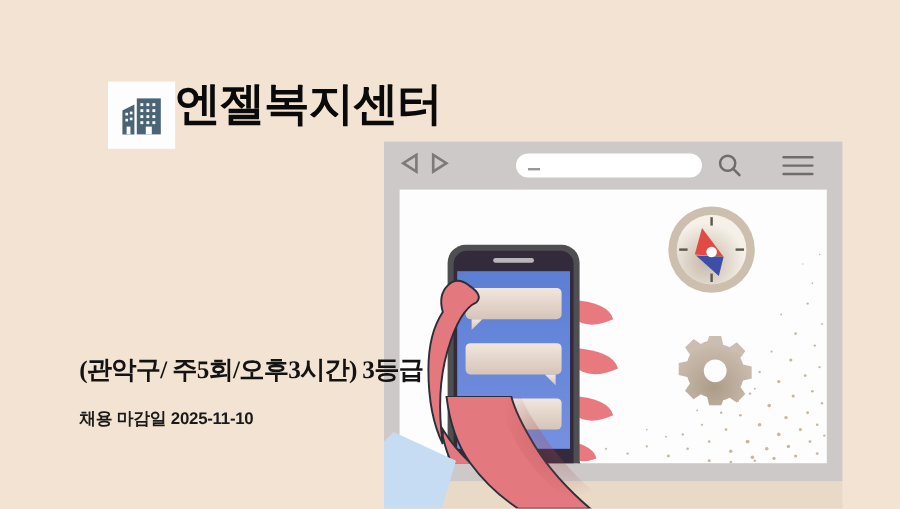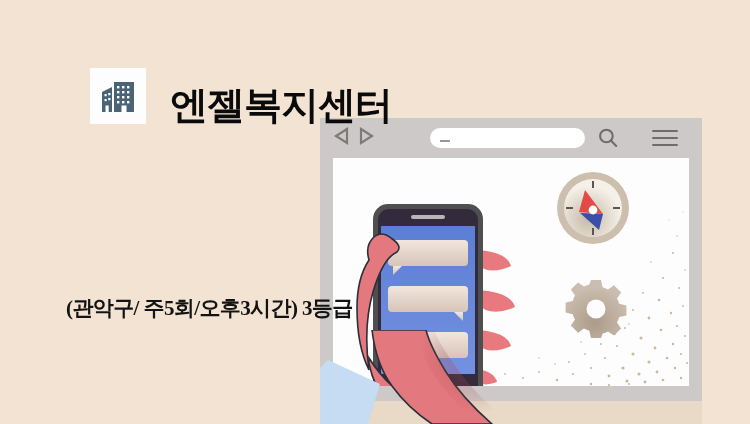--- a/index.html
+++ b/index.html
@@ -14,21 +14,21 @@
   #canvas {
     position:absolute; left:0; top:0;
     width:750px; height:424px;
     background:#f3e3d3;
     overflow:hidden;
   }
 
   
   .brand {
     position:absolute; left:65px; top:68px;
-    display:flex; align-items:flex-end; gap:24px;
+    display:flex; align-items:flex-start; gap:0;
     z-index:40;
     padding-left:25px;
   }
   .brand-logo {
     width:56px; height:56px;
     background:#fdfdfd;
     display:flex; align-items:center; justify-content:center;
     flex:0 0 auto;
   }
   .brand-title {
@@ -164,20 +164,21 @@
         <rect x="29" y="25" width="2.4" height="2.4" fill="#fdfdfd"></rect>
 
         <rect x="7.5" y="29.5" width="3.2" height="6.5" fill="#fdfdfd"></rect>
         <rect x="23.5" y="29.5" width="5" height="6.5" fill="#fdfdfd"></rect>
       </svg>
     </div>
     <div class="brand-title">엔젤복지센터</div>
   </div>
 
   <div class="sub-line">(관악구/ 주5회/오후3시간) 3등급</div>
+  <div class="deadline">채용 마감일  2025-11-10</div>
 
   <div id="base-strip"></div>
 
   <div id="browser">
 
     <div id="browser-toolbar">
       <div class="nav-arrows">
         <span>
           <svg width="15" height="18" viewBox="0 0 15 18" aria-hidden="true">
             <path d="M13 2 L2 9 L13 16 Z" fill="none" stroke="#7d7a78" stroke-width="2.2" stroke-linejoin="miter"></path>

